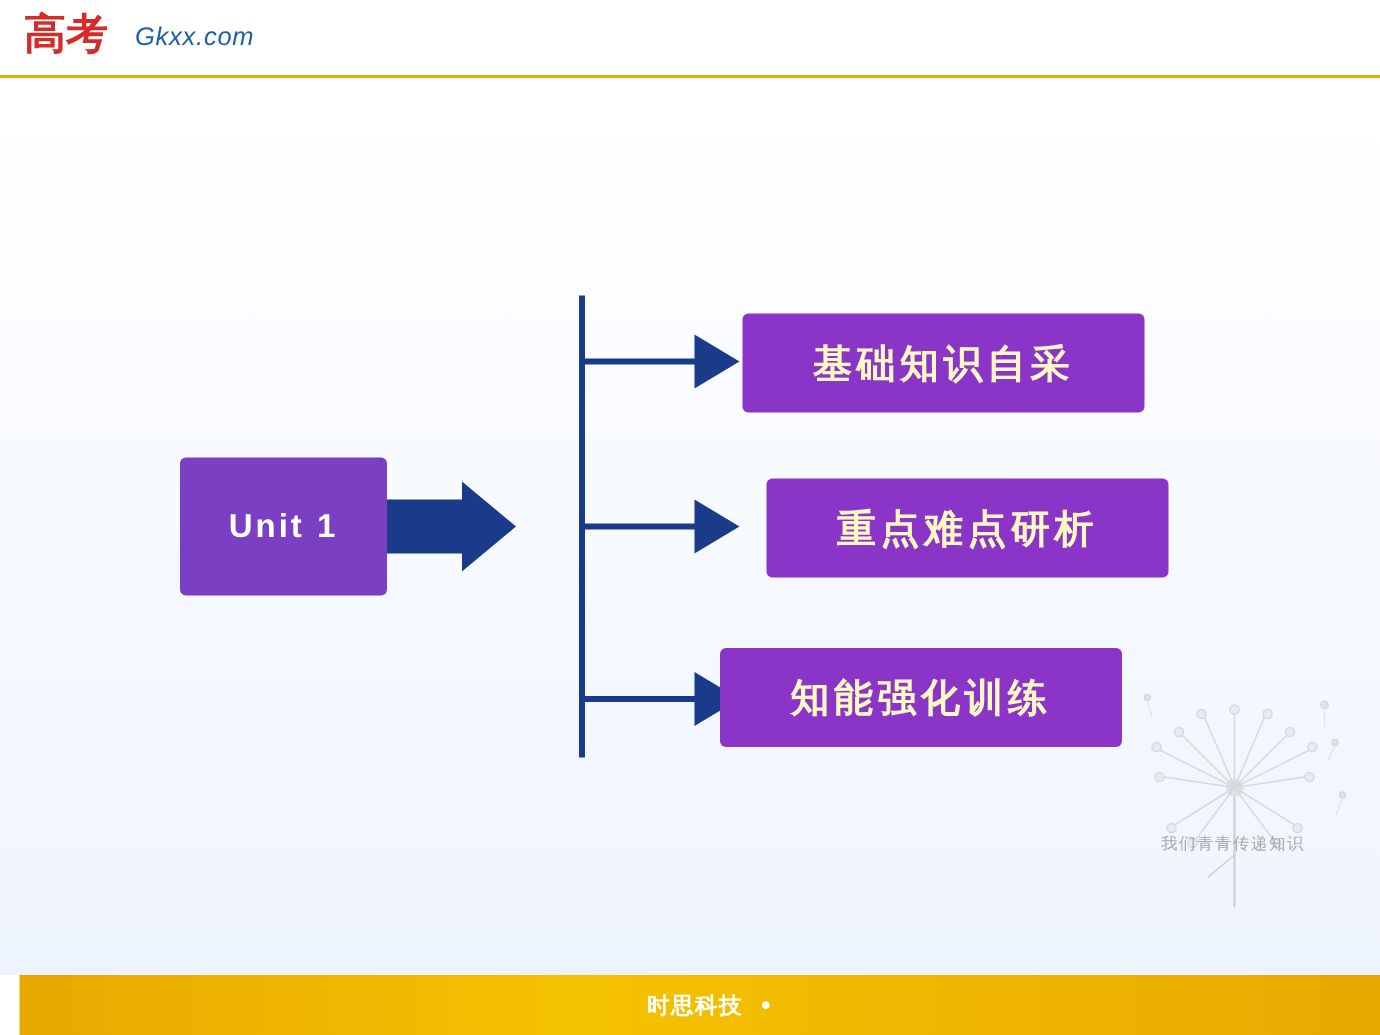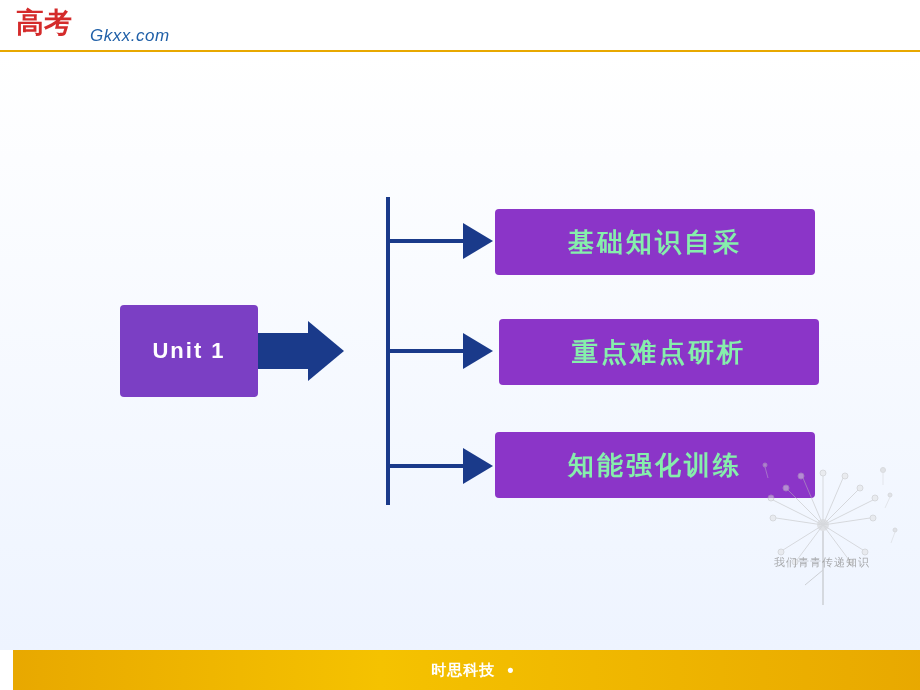--- a/index.html
+++ b/index.html
@@ -21,21 +21,21 @@
       display: flex;
       align-items: center;
       padding: 0 14px;
       border-bottom: 2px solid #e8a800;
       position: relative;
       z-index: 10;
     }
 
     #logo-area {
       display: flex;
-      align-items: flex-end;
+      align-items: center;
       gap: 4px;
     }
 
     .logo-gaokao {
       font-size: 26px;
       font-weight: 900;
       color: #d42b2b;
       line-height: 1;
     }
 
@@ -81,24 +81,24 @@
       display: flex;
       align-items: center;
       justify-content: center;
       border-radius: 4px;
       letter-spacing: 2px;
     }
 
     
     .topic-box {
       background: #8B35C8;
-      color: #86efac;
+      color: #fef9c3;
       font-size: 26px;
       font-weight: bold;
-      width: 320px;
+      width: 268px;
       height: 66px;
       display: flex;
       align-items: center;
       justify-content: center;
       border-radius: 4px;
       margin-left: 90px;
       letter-spacing: 3px;
     }
 
     
@@ -212,26 +212,26 @@
       <polygon points="155,317 185,335 155,353" fill="#1a3a8a"></polygon>
     </svg>
 
     <div style="position:absolute;left:375px;top:78px;">
       <div class="topic-box" style="margin-left:0;">
         <span>基础知识自采</span>
       </div>
     </div>
 
     <div style="position:absolute;left:375px;top:188px;">
-      <div class="topic-box" style="margin-left:4px;text-align:right;">
+      <div class="topic-box" style="margin-left:16px;text-align:right;">
         <span>重点难点研析</span>
       </div>
     </div>
 
-    <div style="position:absolute;left:375px;top:301px;">
+    <div style="position:absolute;left:360px;top:301px;">
       <div class="topic-box" style="margin-left:0;">
         <span>知能强化训练</span>
       </div>
     </div>
 
   </div>
 
   <svg class="dandelion-svg" width="175" height="175" viewBox="0 0 175 175">
 
     <line x1="88" y1="175" x2="88" y2="100" stroke="#aaa" stroke-width="1.5"></line>

